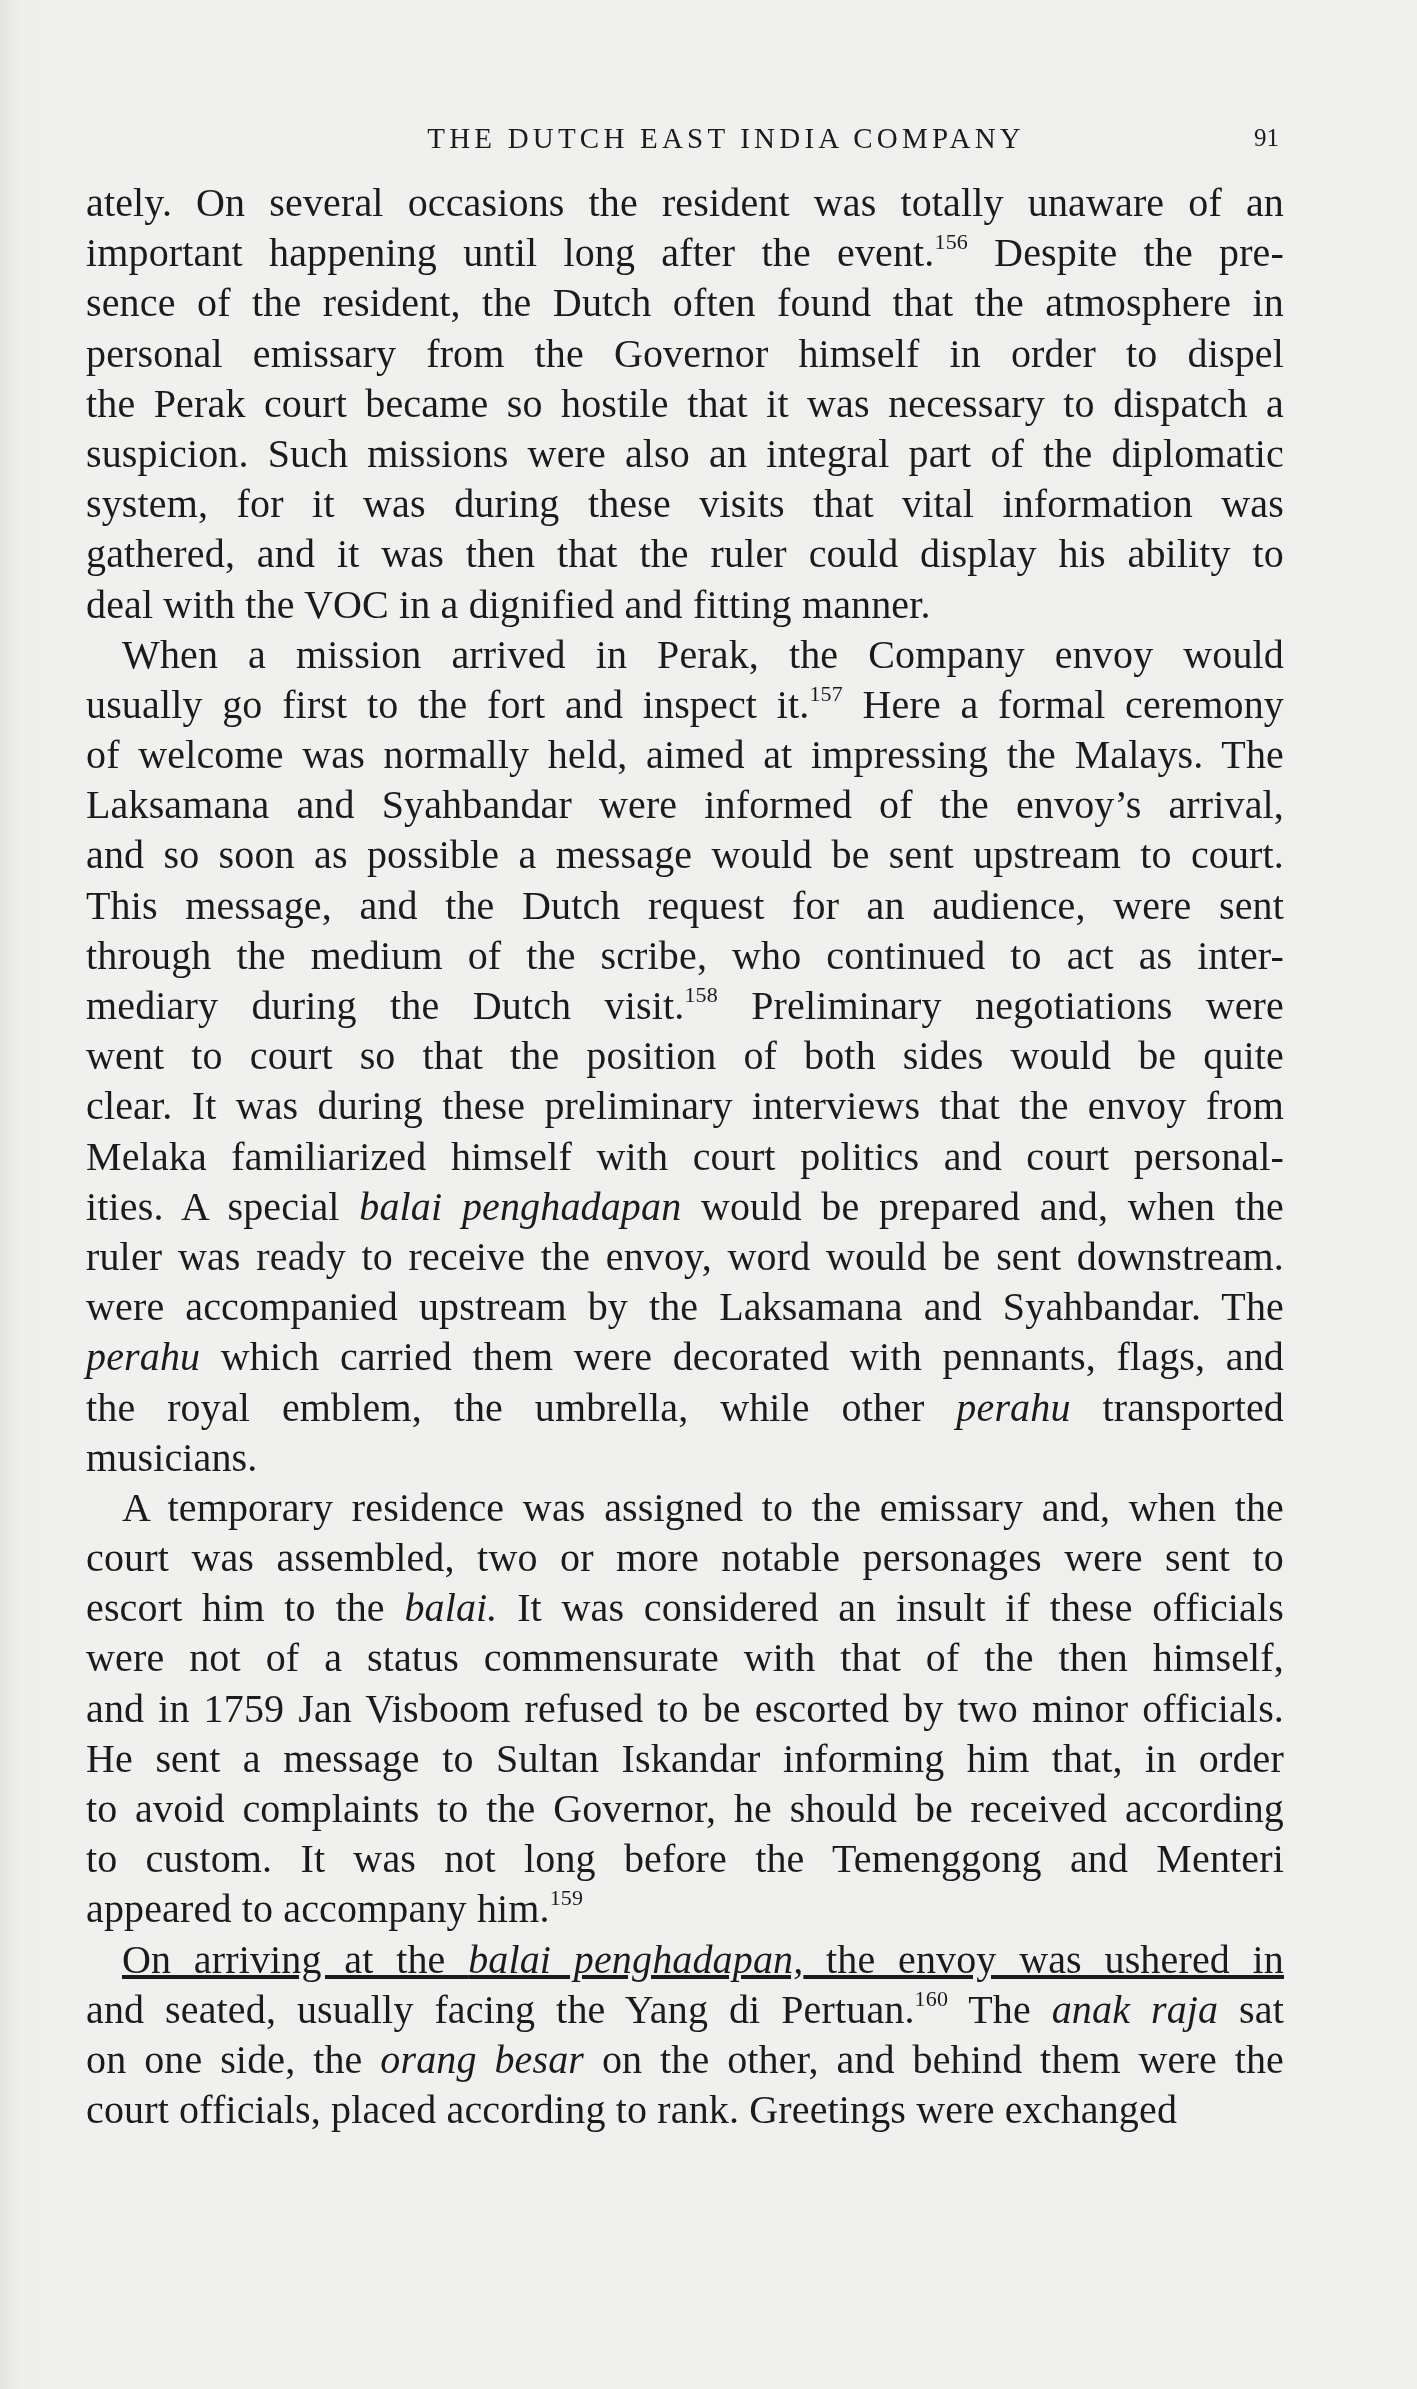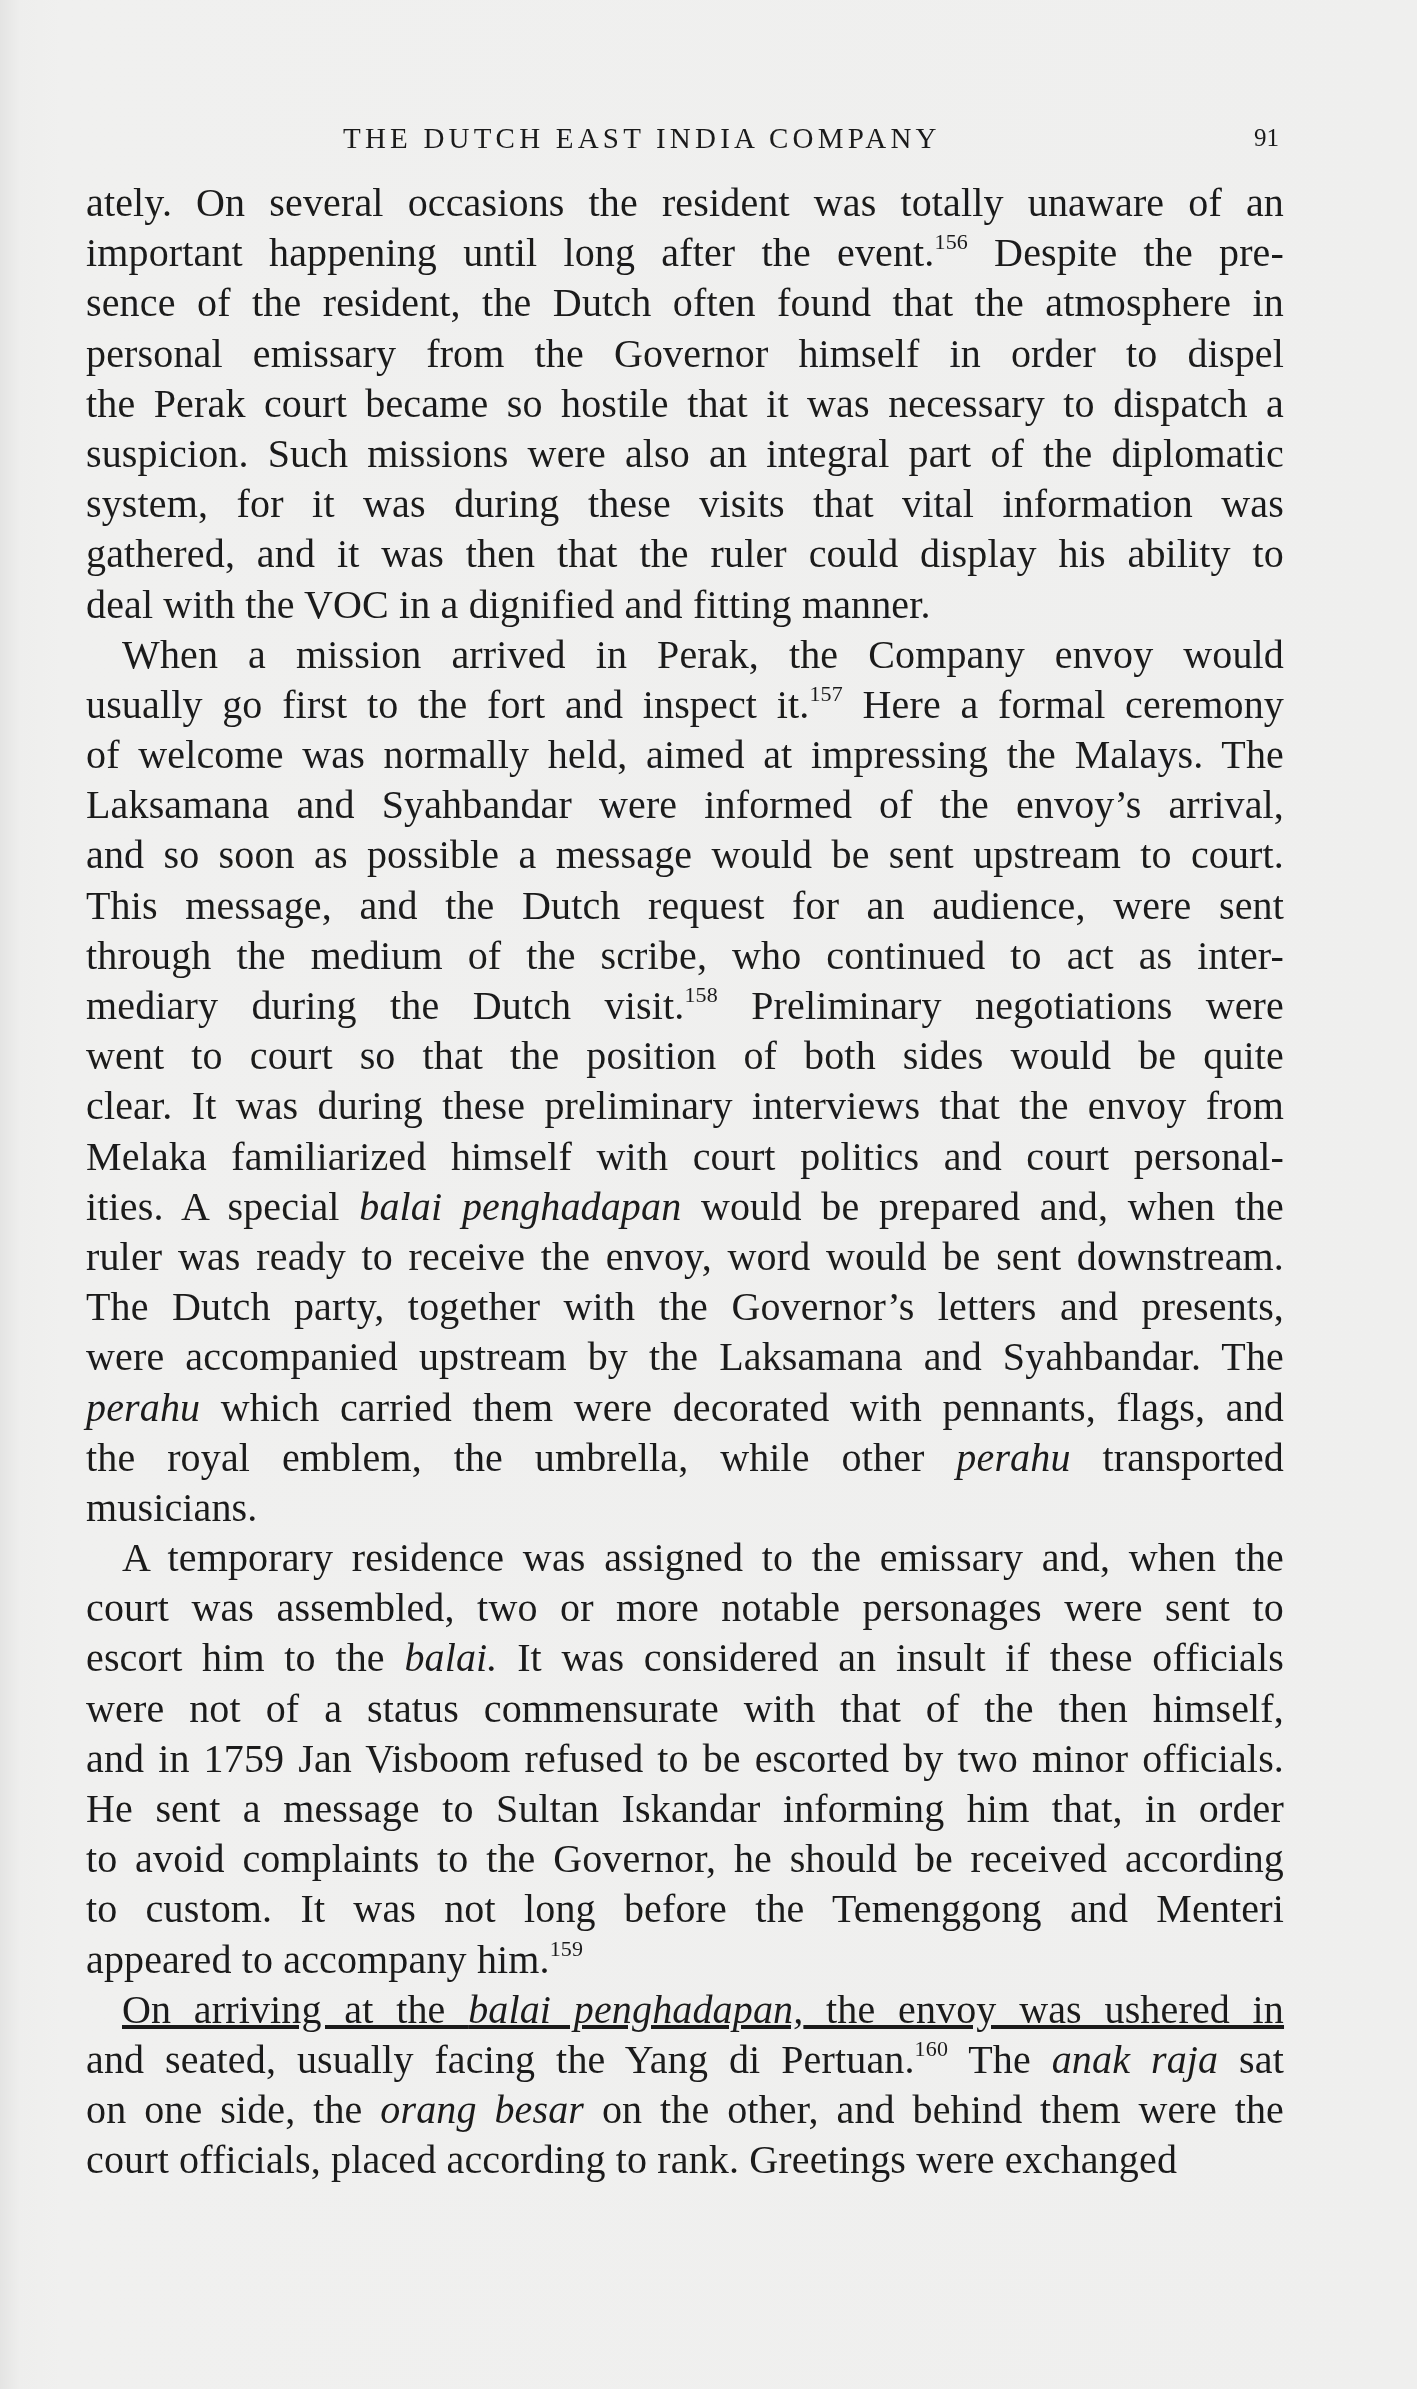--- a/index.html
+++ b/index.html
@@ -10,20 +10,21 @@
     color: #1b1b1b;
     position: relative;
   }
   .running-head {
     position: absolute; left: 88px; top: 118px; width: 1195px; height: 40px;
   }
   .running-title {
     position: absolute; left: 255px; top: 0; width: 682px;
     font-size: 29px; letter-spacing: 4.2px; line-height: 40px;
     white-space: nowrap;
+    text-align: right;
   }
   .page-number {
     position: absolute; right: 4px; top: -2px;
     font-size: 25px; line-height: 44px;
   }
   .body-text {
     position: absolute; left: 86px; top: 178px; width: 1198px;
   }
   .line {
     display: block; height: 50.2px; line-height: 50.2px;
@@ -63,21 +64,20 @@
       <span class="line"><span>Laksamana and Syahbandar were informed of the envoy’s arrival,</span></span>
       <span class="line"><span>and so soon as possible a message would be sent upstream to court.</span></span>
       <span class="line"><span>This message, and the Dutch request for an audience, were sent</span></span>
       <span class="line"><span>through the medium of the scribe, who continued to act as inter-</span></span>
       <span class="line"><span>mediary during the Dutch visit.</span><sup>158</sup><span> Preliminary negotiations were</span></span>
       <span class="line"><span>went to court so that the position of both sides would be quite</span></span>
       <span class="line"><span>clear. It was during these preliminary interviews that the envoy from</span></span>
       <span class="line"><span>Melaka familiarized himself with court politics and court personal-</span></span>
       <span class="line"><span>ities. A special </span><span class="it">balai penghadapan</span><span> would be prepared and, when the</span></span>
       <span class="line"><span>ruler was ready to receive the envoy, word would be sent downstream.</span></span>
-      <span class="line"><span>The Dutch party, together with the Governor’s letters and presents,</span></span>
       <span class="line"><span>were accompanied upstream by the Laksamana and Syahbandar. The</span></span>
       <span class="line"><span class="it">perahu</span><span> which carried them were decorated with pennants, flags, and</span></span>
       <span class="line"><span>the royal emblem, the umbrella, while other </span><span class="it">perahu</span><span> transported</span></span>
       <span class="line last"><span>musicians.</span></span>
     </div>
     <div>
       <span class="line indent"><span>A temporary residence was assigned to the emissary and, when the</span></span>
       <span class="line"><span>court was assembled, two or more notable personages were sent to</span></span>
       <span class="line"><span>escort him to the </span><span class="it">balai.</span><span> It was considered an insult if these officials</span></span>
       <span class="line"><span>were not of a status commensurate with that of the then himself,</span></span>

